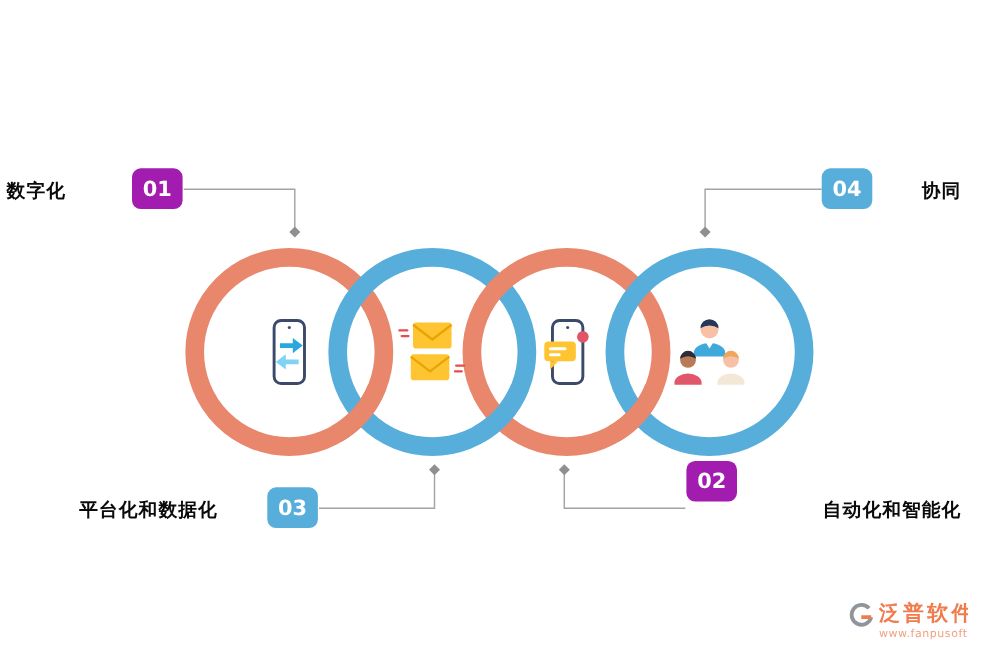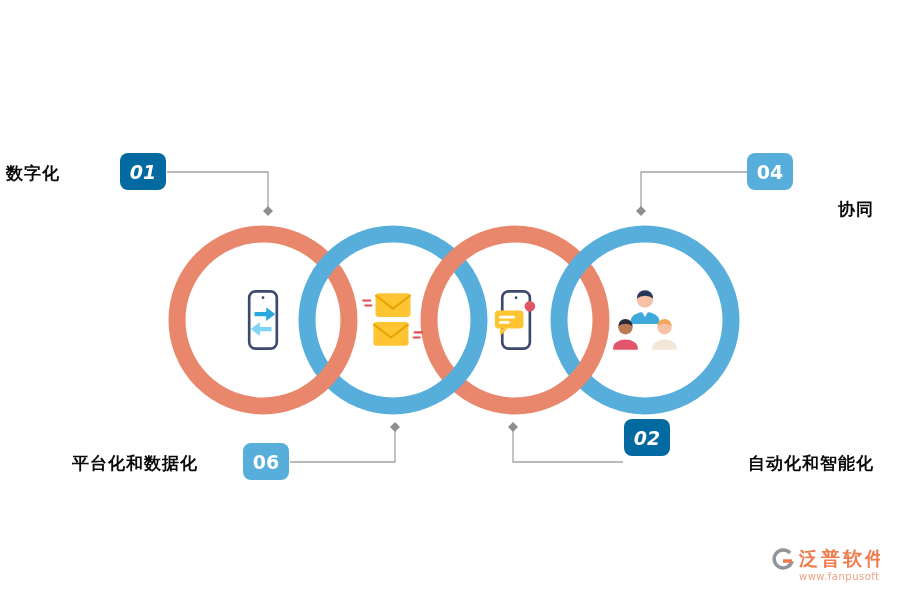--- a/index.html
+++ b/index.html
@@ -2,21 +2,21 @@
 <html><head>
 <meta charset="utf-8">
 <style>
   html,body{margin:0;padding:0;background:#ffffff;}
   body{width:900px;height:600px;font-family:"DejaVu Sans","Liberation Sans",sans-serif;}
   .canvas{position:relative;width:880px;height:600px;overflow:hidden;background:#fff;}
   .rings-svg{position:absolute;left:0;top:0;width:900px;height:600px;}
   .label{position:absolute;font-size:17px;font-weight:bold;color:#0a0a0a;white-space:nowrap;letter-spacing:1px;}
   .badge{position:absolute;width:46px;height:37px;border-radius:8px;color:#fff;
          font-size:19px;font-weight:bold;display:flex;align-items:center;justify-content:center;}
-  .badge.salmon{background:#0369a1;font-style:italic;}
+  .badge.salmon{background:#a21caf;}
   .badge.blue{background:#58AEDB;}
   .icon{position:absolute;display:flex;align-items:center;justify-content:center;}
   .logo{position:absolute;left:772px;top:548px;display:flex;align-items:flex-start;gap:5px;}
   .logo-texts{display:flex;flex-direction:column;line-height:1.1;}
   .logo-name{color:#F07B4C;font-size:19px;font-weight:bold;letter-spacing:3px;}
   .logo-url{color:#EDA183;font-size:10px;margin-top:2px;letter-spacing:0.5px;}
 </style>
 </head>
 <body>
 
@@ -101,24 +101,24 @@
       <circle cx="55" cy="40" r="7" fill="#F6C1A7"></circle>
       <path d="M48 39 a7 7 0 0 1 14 0 a12 12 0 0 0 -14 0 z" fill="#F2A65A"></path>
       <path d="M43 60 a12 8 0 0 1 24 0 v2 h-24 z" fill="#F3E7D8"></path>
     </svg>
   </div>
 
   <div class="label" style="left:6px;top:162px;">数字化</div>
   <div class="badge salmon" style="left:120px;top:153px;">01</div>
 
   <div class="badge blue" style="left:747px;top:153px;">04</div>
-  <div class="label" style="left:838px;top:162px;margin-top:36px;">协同</div>
+  <div class="label" style="left:838px;top:162px;">协同</div>
 
   <div class="label" style="left:72px;top:452px;">平台化和数据化</div>
-  <div class="badge blue" style="left:243px;top:443px;">06</div>
+  <div class="badge blue" style="left:243px;top:443px;">03</div>
 
   <div class="badge salmon" style="left:624px;top:419px;">02</div>
   <div class="label" style="left:748px;top:452px;">自动化和智能化</div>
 
   <div class="logo">
     <span>
       <svg width="22" height="24" viewBox="0 0 22 24">
         <path d="M18 5 A9 9 0 1 0 20 13" fill="none" stroke="#8F959B" stroke-width="3.5"></path>
         <line x1="11" y1="13" x2="20" y2="13" stroke="#F07B4C" stroke-width="3.5"></line>
       </svg>

